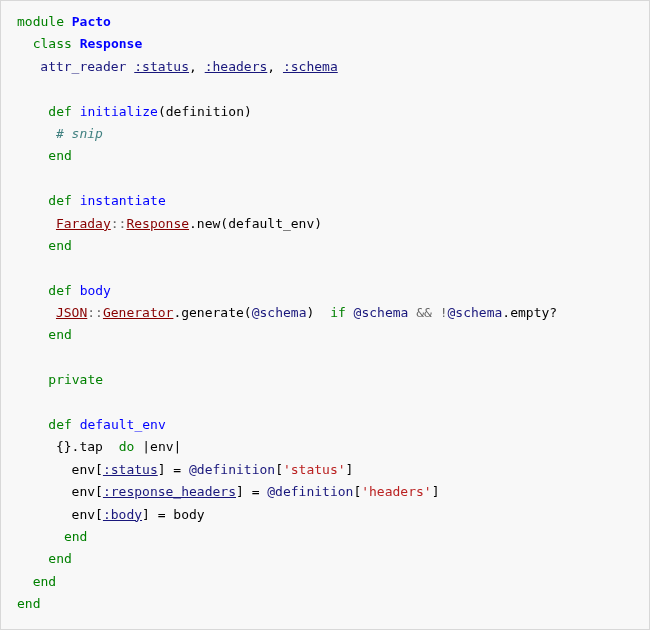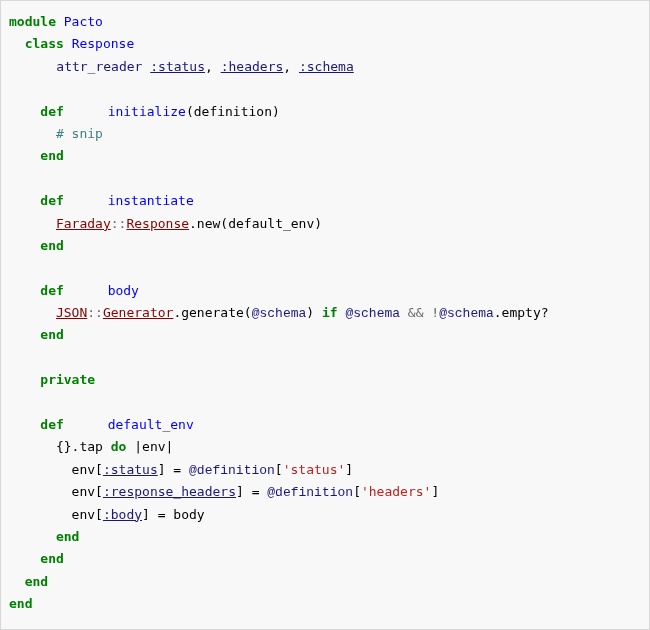--- a/index.html
+++ b/index.html
@@ -17,28 +17,28 @@
     overflow: hidden;
     padding: 10px 8px;
     font-size: 13px;
     line-height: 22.4px;
     color: var(--tok-plain, #000000);
   }
   .code-line {
     white-space: pre;
     height: 22.4px;
   }
-  .tok-keyword   { color: var(--tok-keyword, #008000); font-weight: bold; }
-  .tok-namespace { color: var(--tok-namespace, #0000FF); font-weight: normal; }
-  .tok-function  { color: var(--tok-function, #0000FF); margin-left: 36px; }
+  .tok-keyword   { color: var(--tok-keyword, #008000); font-weight: normal; margin-left: 8px; }
+  .tok-namespace { color: var(--tok-namespace, #0000FF); font-weight: bold; }
+  .tok-function  { color: var(--tok-function, #0000FF); }
   .tok-constant  { color: var(--tok-constant, #880000); text-decoration: underline; }
   .tok-symbol    { color: var(--tok-symbol, #19177C); text-decoration: underline; }
-  .tok-ivar      { color: var(--tok-ivar, #19177C); font-family: Liberation Mono, monospace; }
-  .tok-builtin   { color: var(--tok-builtin, #19177C); margin-left: 16px; }
-  .tok-comment   { color: var(--tok-comment, #408080); }
+  .tok-ivar      { color: var(--tok-ivar, #19177C); }
+  .tok-builtin   { color: var(--tok-builtin, #19177C); }
+  .tok-comment   { color: var(--tok-comment, #408080); font-style: italic; }
   .tok-string    { color: var(--tok-string, #BA2121); }
   .tok-operator  { color: var(--tok-operator, #666666); }
   .tok-plain     { color: var(--tok-plain, #000000); }
 </style>
 </head>
 <body>
 
 <div class="code-block">
   <pre class="code-content" style="margin:0;font:inherit;"><div class="code-line"><span class="tok-keyword">module</span><span class="tok-plain"> </span><span class="tok-namespace">Pacto</span></div><div class="code-line"><span class="tok-plain">  </span><span class="tok-keyword">class</span><span class="tok-plain"> </span><span class="tok-namespace">Response</span></div><div class="code-line"><span class="tok-plain">    </span><span class="tok-builtin">attr_reader</span><span class="tok-plain"> </span><span class="tok-symbol">:status</span><span class="tok-plain">, </span><span class="tok-symbol">:headers</span><span class="tok-plain">, </span><span class="tok-symbol">:schema</span></div><div class="code-line">&nbsp;</div><div class="code-line"><span class="tok-plain">    </span><span class="tok-keyword">def</span><span class="tok-plain"> </span><span class="tok-function">initialize</span><span class="tok-plain">(definition)</span></div><div class="code-line"><span class="tok-plain">      </span><span class="tok-comment"># snip</span></div><div class="code-line"><span class="tok-plain">    </span><span class="tok-keyword">end</span></div><div class="code-line">&nbsp;</div><div class="code-line"><span class="tok-plain">    </span><span class="tok-keyword">def</span><span class="tok-plain"> </span><span class="tok-function">instantiate</span></div><div class="code-line"><span class="tok-plain">      </span><span class="tok-constant">Faraday</span><span class="tok-operator">::</span><span class="tok-constant">Response</span><span class="tok-plain">.new(default_env)</span></div><div class="code-line"><span class="tok-plain">    </span><span class="tok-keyword">end</span></div><div class="code-line">&nbsp;</div><div class="code-line"><span class="tok-plain">    </span><span class="tok-keyword">def</span><span class="tok-plain"> </span><span class="tok-function">body</span></div><div class="code-line"><span class="tok-plain">      </span><span class="tok-constant">JSON</span><span class="tok-operator">::</span><span class="tok-constant">Generator</span><span class="tok-plain">.generate(</span><span class="tok-ivar">@schema</span><span class="tok-plain">) </span><span class="tok-keyword">if</span><span class="tok-plain"> </span><span class="tok-ivar">@schema</span><span class="tok-plain"> </span><span class="tok-operator">&amp;&amp;</span><span class="tok-plain"> </span><span class="tok-operator">!</span><span class="tok-ivar">@schema</span><span class="tok-plain">.empty?</span></div><div class="code-line"><span class="tok-plain">    </span><span class="tok-keyword">end</span></div><div class="code-line">&nbsp;</div><div class="code-line"><span class="tok-plain">    </span><span class="tok-keyword">private</span></div><div class="code-line">&nbsp;</div><div class="code-line"><span class="tok-plain">    </span><span class="tok-keyword">def</span><span class="tok-plain"> </span><span class="tok-function">default_env</span></div><div class="code-line"><span class="tok-plain">      </span><span class="tok-plain">{}.tap </span><span class="tok-keyword">do</span><span class="tok-plain"> |env|</span></div><div class="code-line"><span class="tok-plain">        env[</span><span class="tok-symbol">:status</span><span class="tok-plain">] = </span><span class="tok-ivar">@definition</span><span class="tok-plain">[</span><span class="tok-string">'status'</span><span class="tok-plain">]</span></div><div class="code-line"><span class="tok-plain">        env[</span><span class="tok-symbol">:response_headers</span><span class="tok-plain">] = </span><span class="tok-ivar">@definition</span><span class="tok-plain">[</span><span class="tok-string">'headers'</span><span class="tok-plain">]</span></div><div class="code-line"><span class="tok-plain">        env[</span><span class="tok-symbol">:body</span><span class="tok-plain">] = body</span></div><div class="code-line"><span class="tok-plain">      </span><span class="tok-keyword">end</span></div><div class="code-line"><span class="tok-plain">    </span><span class="tok-keyword">end</span></div><div class="code-line"><span class="tok-plain">  </span><span class="tok-keyword">end</span></div><div class="code-line"><span class="tok-keyword">end</span></div></pre>
 </div>

